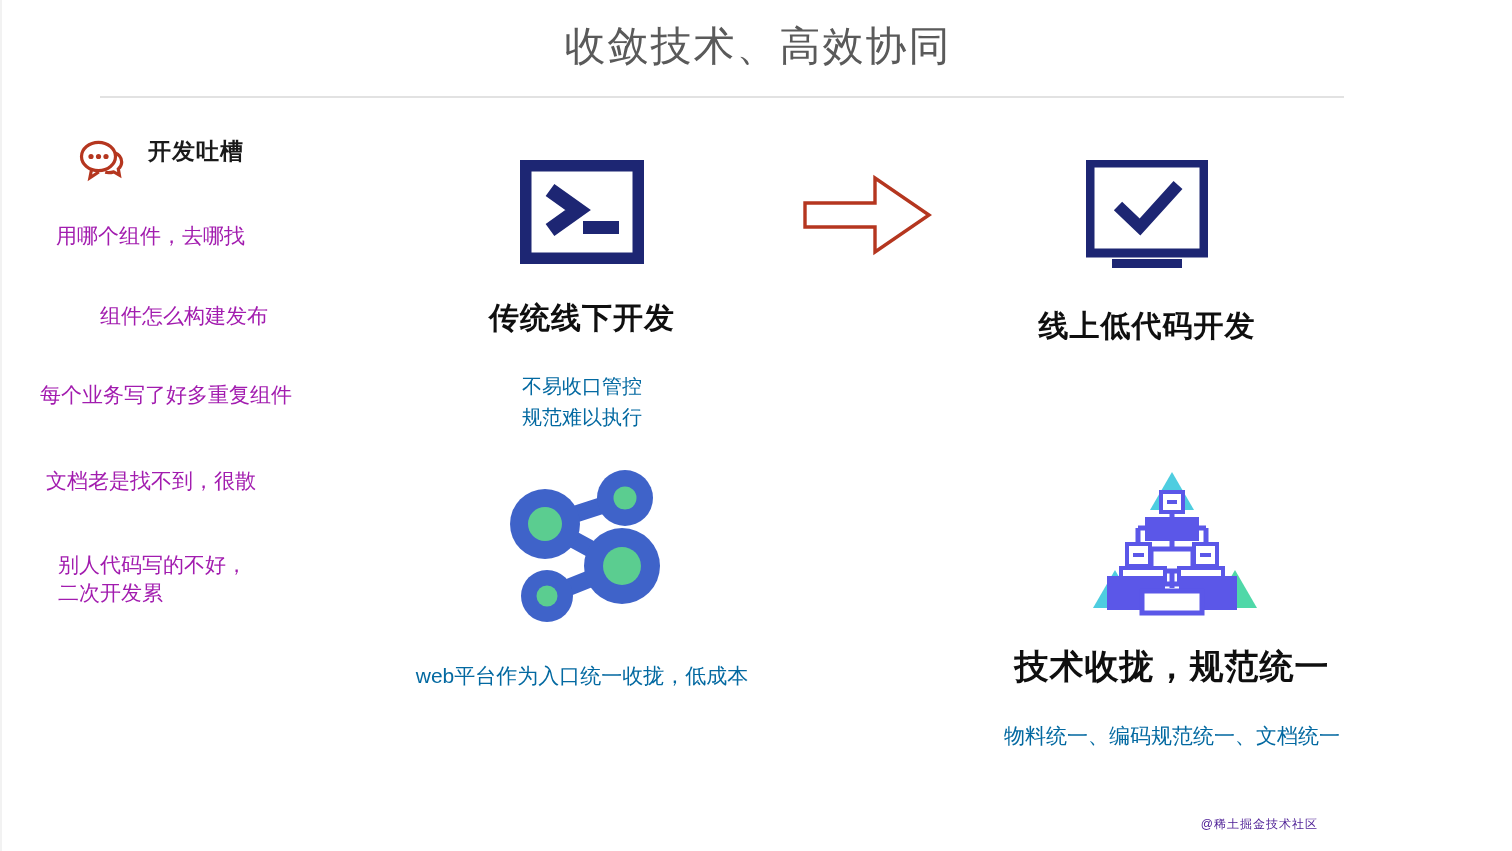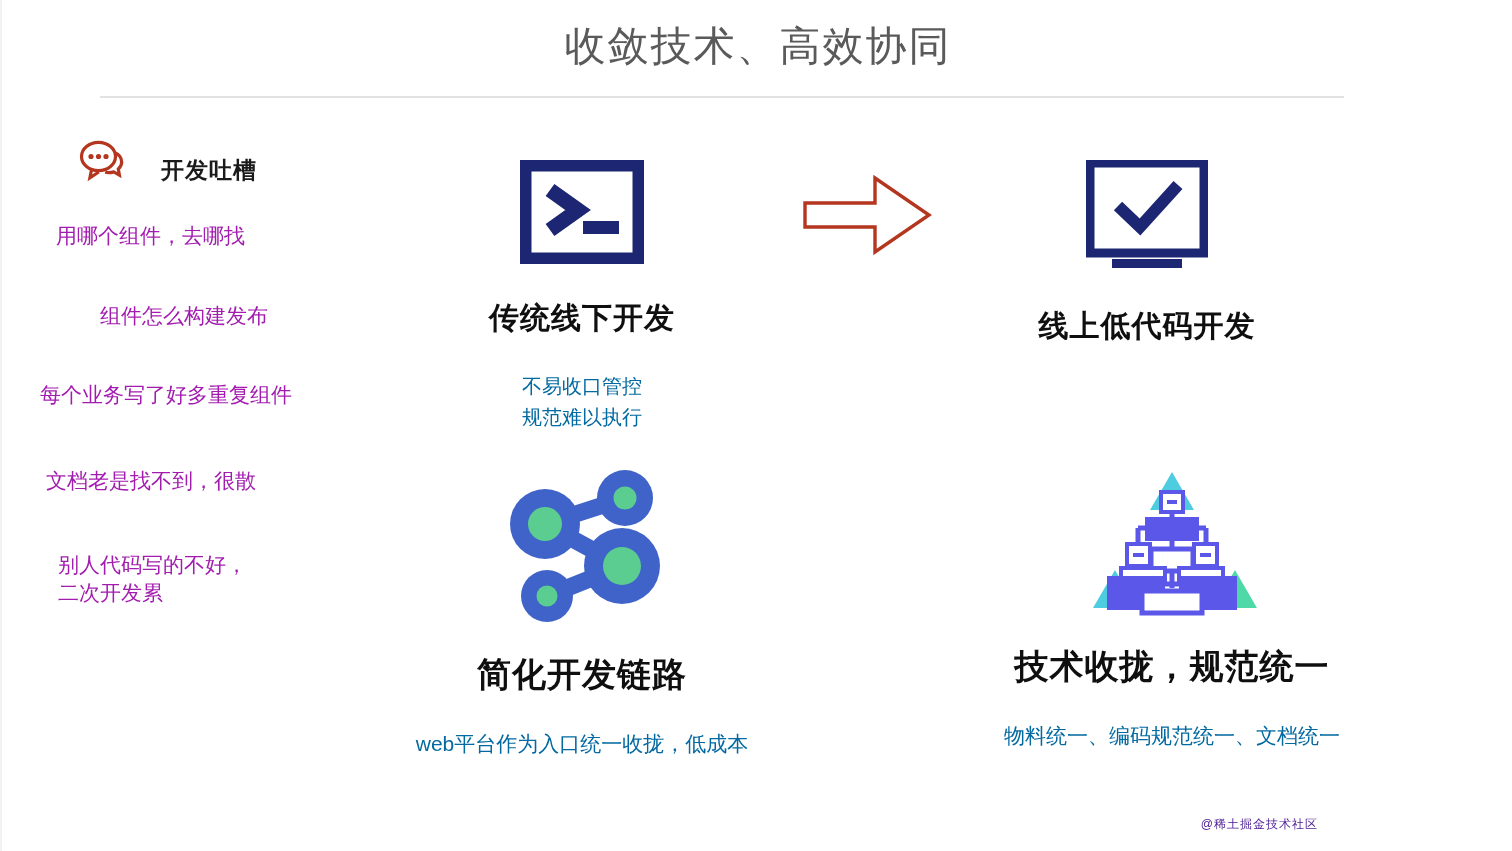--- a/index.html
+++ b/index.html
@@ -43,22 +43,22 @@
     height: 2px;
     background: #e2e2e2;
   }
 
   
   .gripe-header {
     position: absolute;
     top: 136px;
     left: 76px;
     display: flex;
-    align-items: flex-end;
-    gap: 27px;
+    align-items: flex-start;
+    gap: 14px;
   }
   .gripe-icon {
     width: 56px;
     height: 50px;
     display: block;
   }
   .gripe-label {
     font-size: 23px;
     font-weight: bold;
     color: #1a1a1a;
@@ -220,21 +220,20 @@
           <circle cx="48" cy="58" r="17" fill="#5bcd90"></circle>
           <circle cx="128" cy="32" r="28" fill="#3f63c9"></circle>
           <circle cx="128" cy="32" r="11.5" fill="#5bcd90"></circle>
           <circle cx="125" cy="100" r="38" fill="#3f63c9"></circle>
           <circle cx="125" cy="100" r="19" fill="#5bcd90"></circle>
           <circle cx="50" cy="130" r="26" fill="#3f63c9"></circle>
           <circle cx="50" cy="130" r="10.5" fill="#5bcd90"></circle>
         </g>
       </svg>
     </span>
-    <div class="card-title">简化开发链路</div>
     <div class="card-sub">web平台作为入口统一收拢，低成本</div>
   </div>
 
   <div class="card" id="card-converge">
     <span class="card-icon">
       <svg viewBox="0 0 170 150" width="170" height="150" aria-hidden="true">
 
         <polygon points="85,6 107,44 63,44" fill="#4ecde0"></polygon>
         <polygon points="20,104 42,142 -2,142" fill="#4ecde0" transform="translate(8,0)"></polygon>
         <polygon points="148,104 170,142 126,142" fill="#4fd8a8"></polygon>

